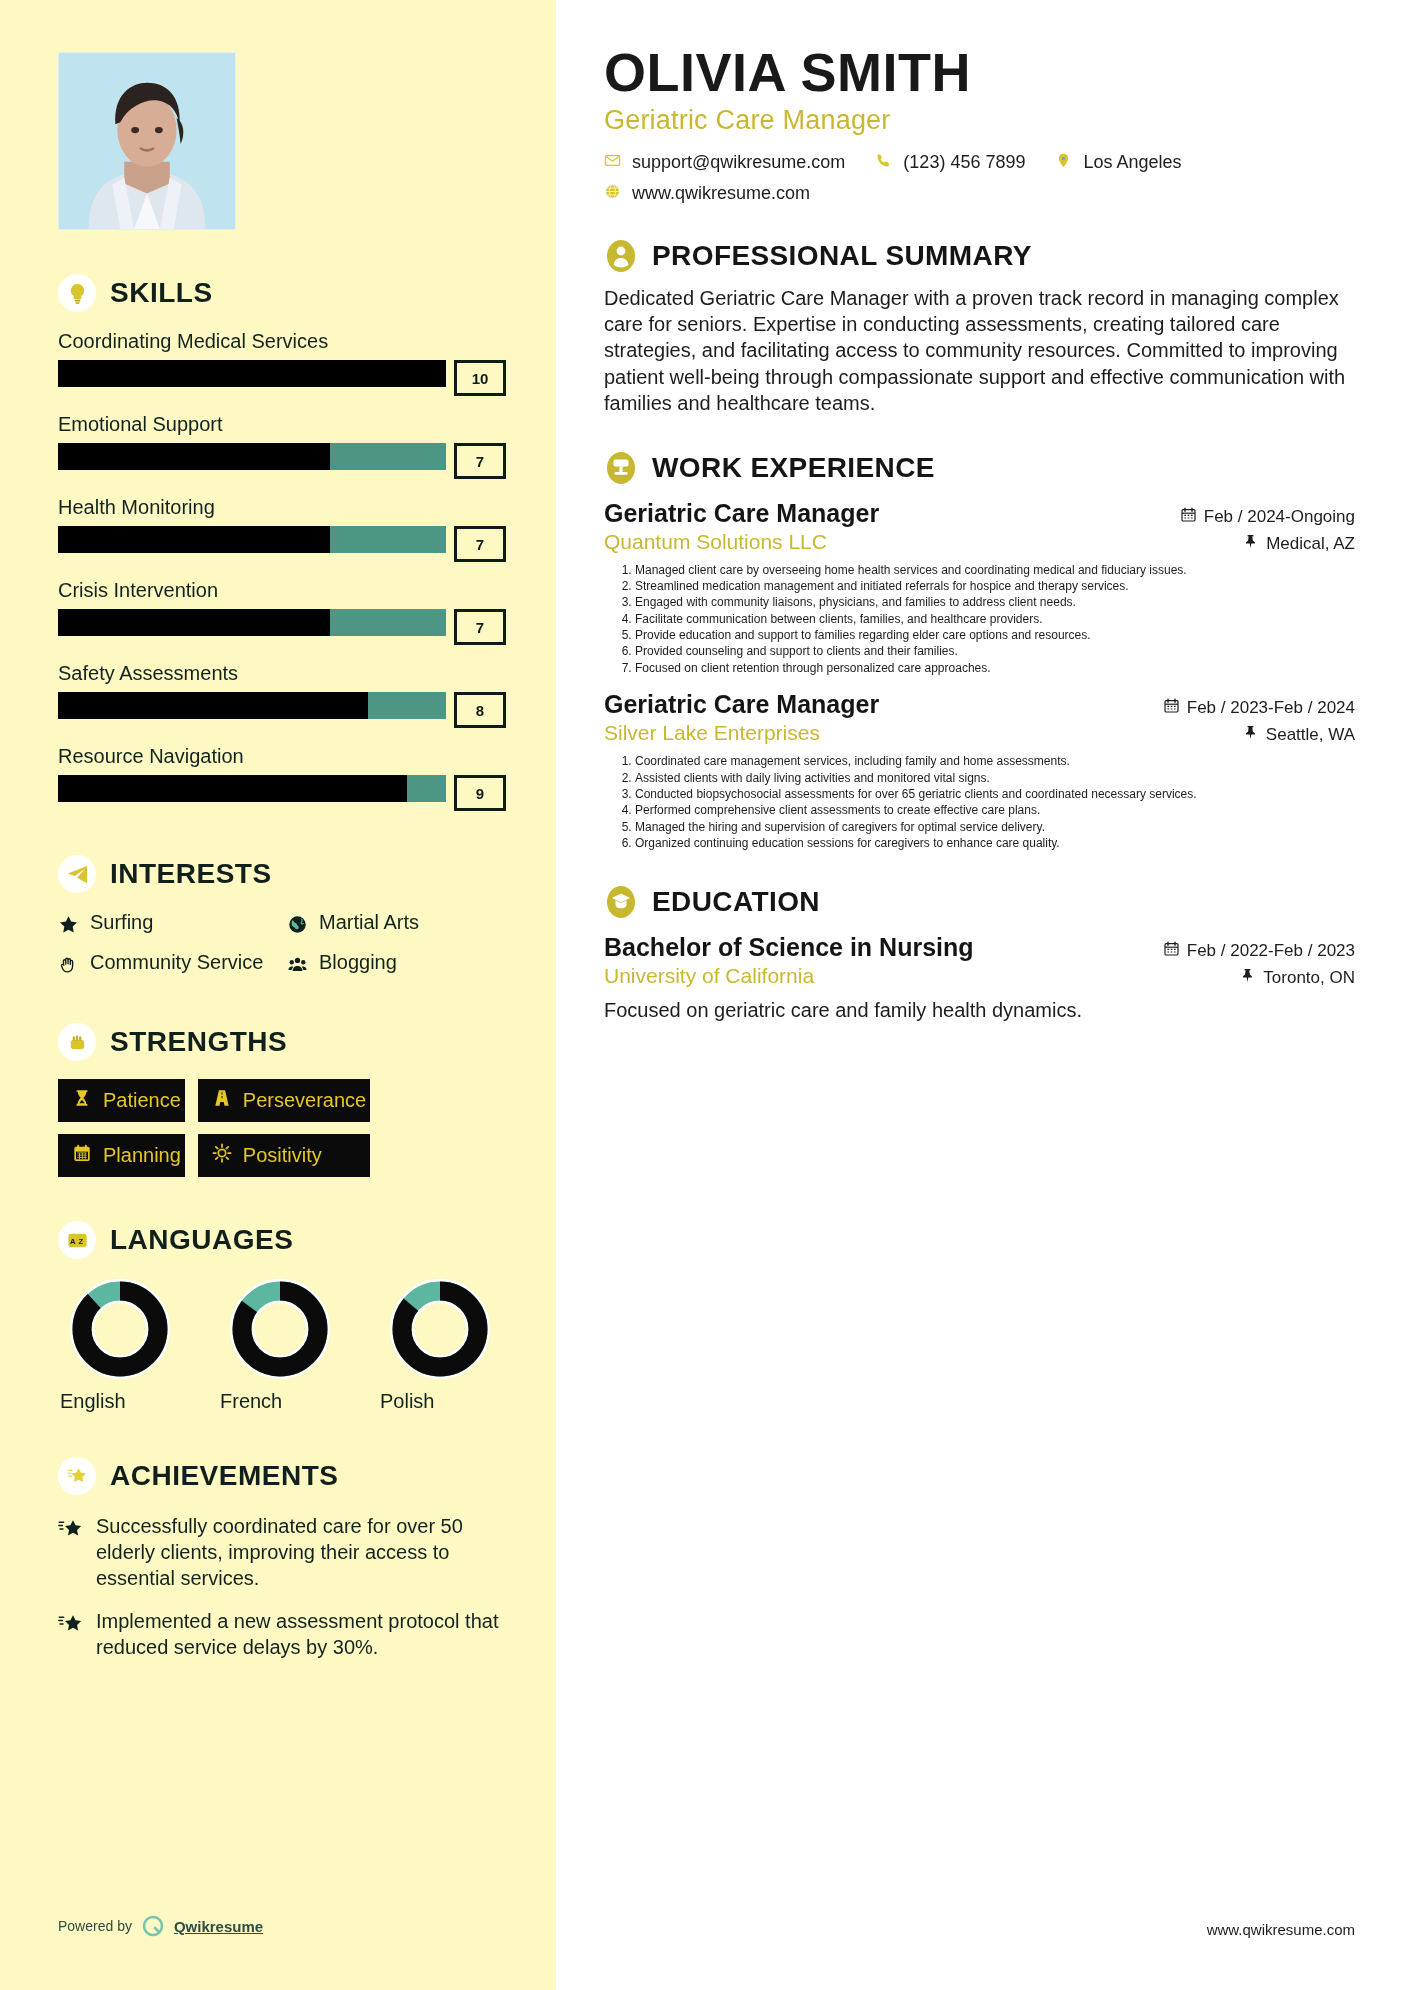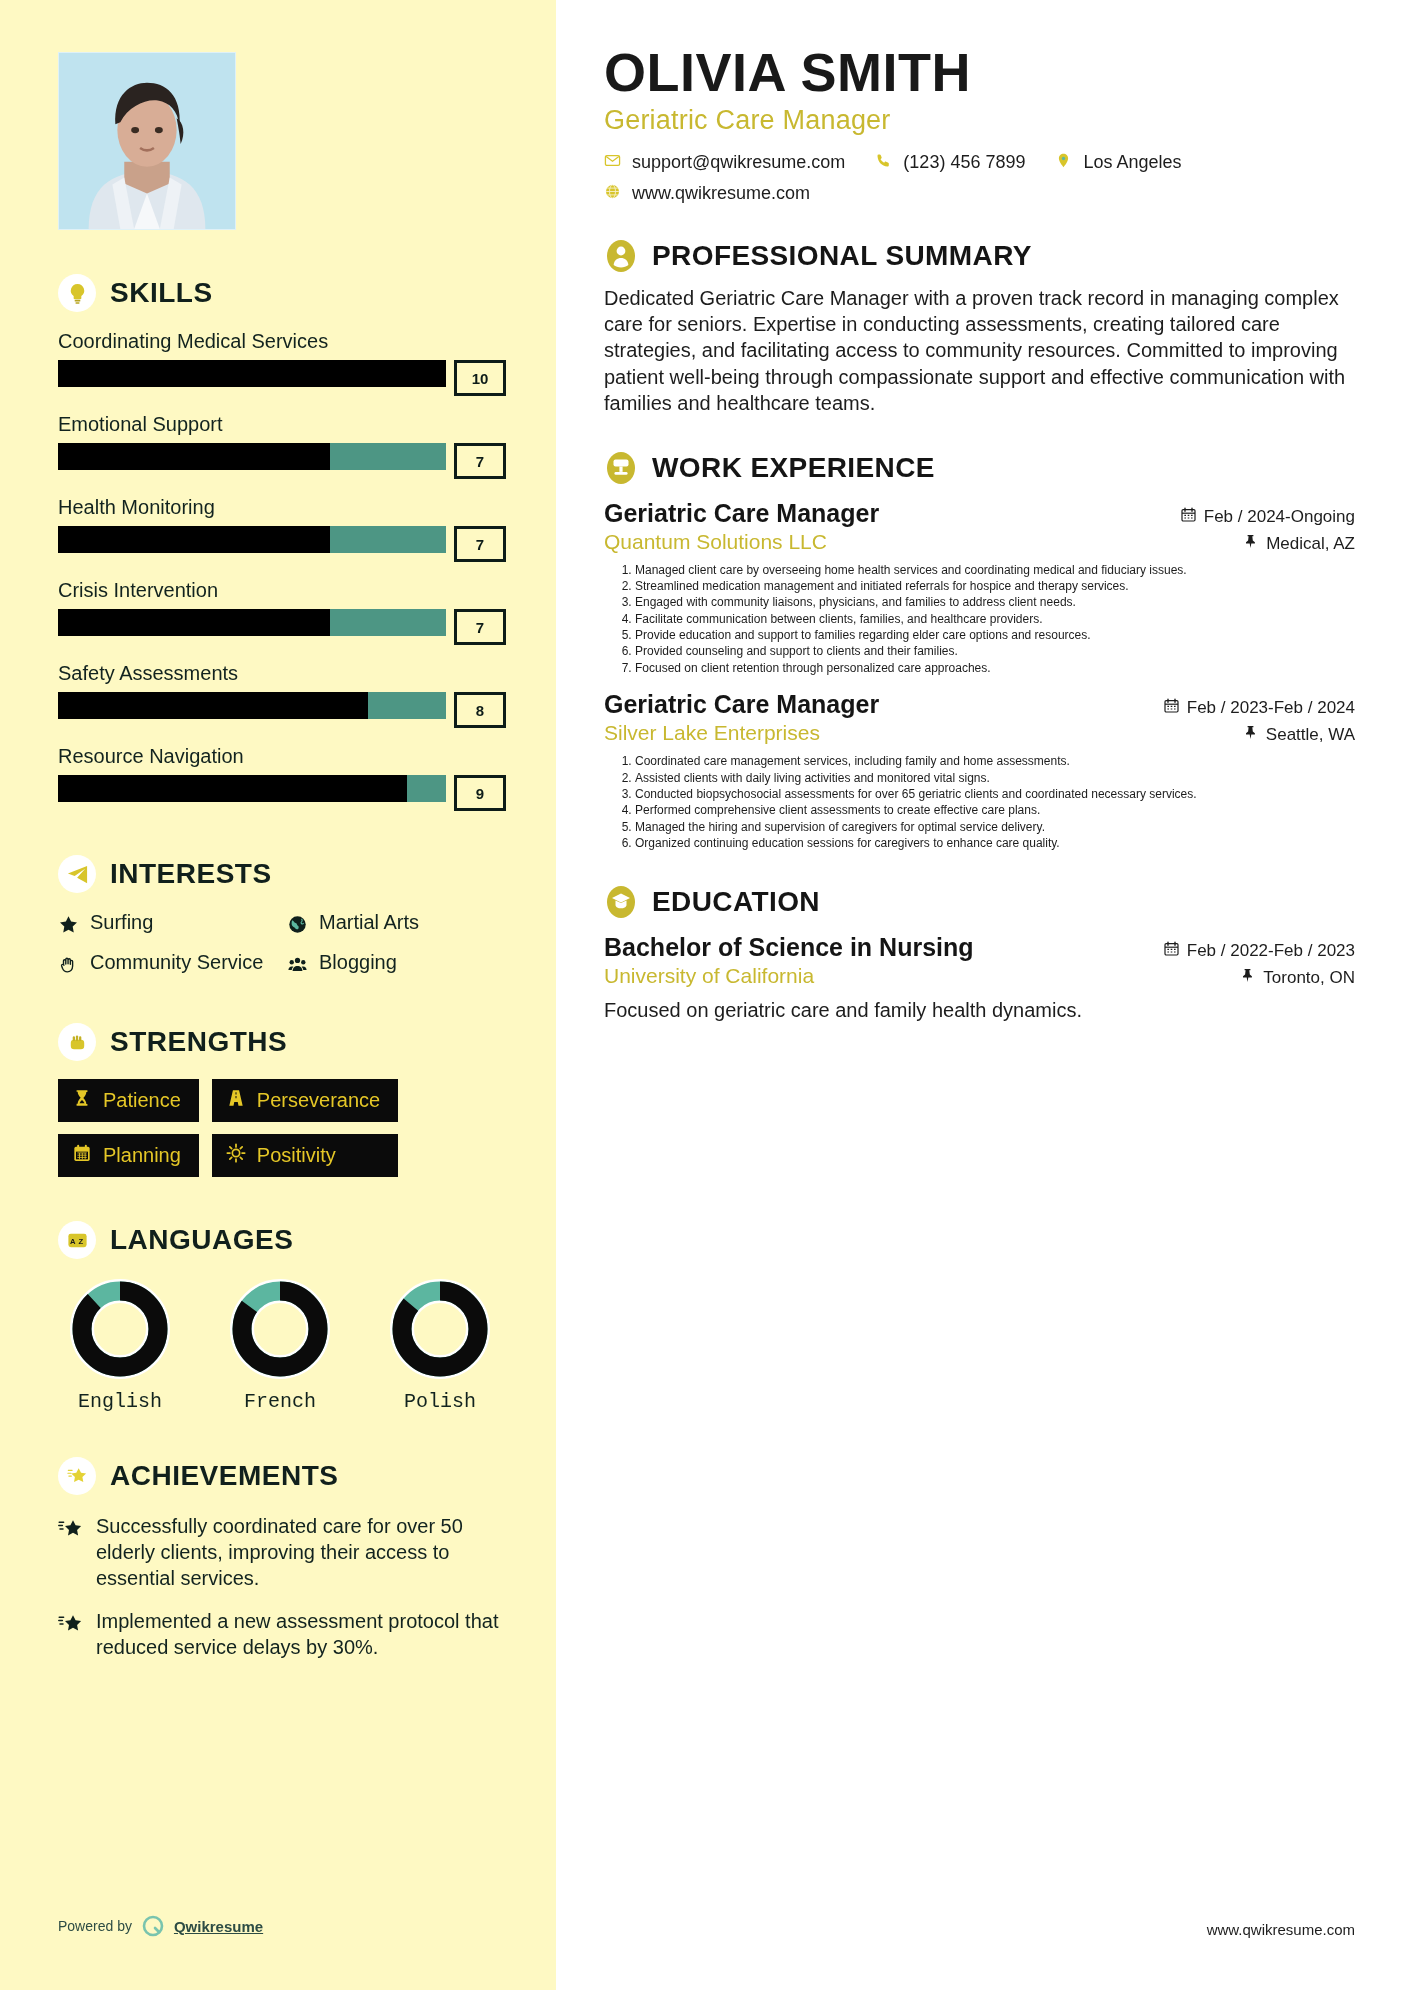--- a/index.html
+++ b/index.html
@@ -78,32 +78,32 @@
 
   
   .str-grid {
     display: grid; grid-template-columns: auto auto;
     justify-content: start;
     row-gap: 12px; column-gap: 13px;
     margin-top: 4px;
   }
   .str-chip {
     background: #0b0b0b;
-    padding: 9px 18px 9px 14px;
+    padding: 9px 4px 9px 14px;
     display: flex; align-items: center; gap: 11px;
   }
   .str-chip svg { width: 20px; height: 20px; flex:0 0 20px; }
   .str-chip span { font-size: 20px; color: #e5c727; }
 
   
   .lang-row {
     display: flex; justify-content: space-between;
     margin-top: 18px; padding: 0 6px 0 2px;
   }
-  .lang-item { text-align: center; width: 120px; font-family: Liberation Mono, monospace; }
+  .lang-item { width: 120px; }
   .lang-item svg { display:block; margin: 0 auto; }
   .lang-label { font-size: 20px; color: #12231f; margin-top: 9px; }
 
   
   .ach-item { display: flex; gap: 12px; margin-bottom: 17px; align-items: flex-start; }
   .ach-item svg { width: 26px; height: 23px; flex: 0 0 26px; margin-top: 5px; }
   .ach-text { font-size: 20px; line-height: 1.3; color: #12231f; }
 
   .sidebar-footer {
     position: absolute; left: 58px; bottom: 52px;

